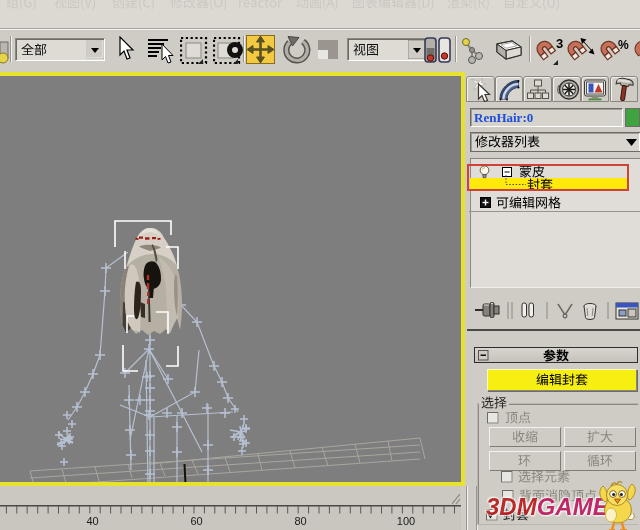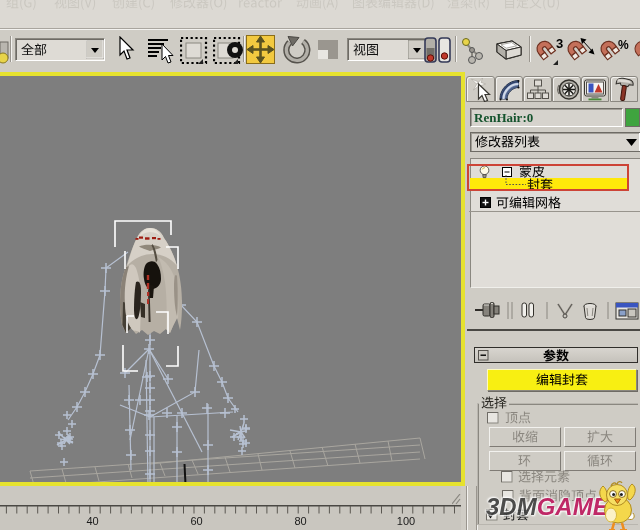--- a/index.html
+++ b/index.html
@@ -480,21 +480,21 @@
   </svg>
 <div class="abs" style="left:609.5px;top:76px;width:28.7px;height:26px;background:#cfccc5;border:1px solid #8a8780;border-bottom:1px solid #8a8780;border-radius:3px 3px 0 0;box-shadow:inset 1px 1px 0 #f3f2ef"></div>
 <svg class="abs" style="left:611px;top:77px" width="26" height="25" viewBox="0 0 25 25">
     <g transform="rotate(8 12 12)">
 <path d="M4 6 C 4 3 7 1.5 10 1.5 L17 2 C 19.5 2.5 21 4.5 21 7 L17 7 L16 9 L9 8.5 L8 6.5 L4 8 Z" fill="#b2afa8" stroke="#2e2c28"></path>
 <path d="M5 3.5 C 8 2 14 2 18 3.5 L18 5 L5 5.5 Z" fill="#dedbd5"></path>
 <rect x="10.5" y="8.5" width="4" height="15" rx="1.6" fill="#8a3426" stroke="#3d130a"></rect>
 </g>
   </svg>
 <div class="abs" style="left:470px;top:108px;width:153px;height:19px;background:#d6d3cd;border:1px solid #fff;border-top-color:#6e6b65;border-left-color:#6e6b65;box-shadow:inset 1px 1px 0 #a09d96"></div>
-<div class="abs" style="left:474px;top:110px;font:bold 13px 'Liberation Serif',serif;color:#14532d">RenHair:0</div>
+<div class="abs" style="left:474px;top:110px;font:bold 13px 'Liberation Serif',serif;color:#1d4ed8">RenHair:0</div>
 <div class="abs" style="left:625px;top:108px;width:15px;height:19px;background:#3fa43f;border:1px solid #6e6b65"></div>
 <div class="abs" style="left:470px;top:132px;width:170px;height:20px;background:#d8d5cf;border:1px solid #6e6b65;border-right:none;box-shadow:inset -1px 0 0 #fff,inset 1px 1px 0 #a09d96"></div>
 <svg style="position:absolute;left:475px;top:135px;overflow:visible" width="65" height="14" fill="#000">
     <path transform="translate(0.0,11.4) scale(0.01300,-0.01300)" d="M698 386C644 334 543 287 454 260C468 248 486 230 496 215C591 247 694 299 755 362ZM794 287C726 216 594 159 467 130C482 116 497 95 506 80C641 117 774 179 850 263ZM887 179C798 76 614 12 413 -17C428 -33 444 -59 452 -77C664 -40 852 32 952 151ZM306 561V78H370V561ZM553 668H832C798 613 749 566 692 528C630 570 584 619 553 668ZM565 841C523 733 451 629 370 562C387 552 415 530 428 518C458 546 488 579 517 616C545 574 584 532 633 494C554 452 462 424 371 407C384 393 400 366 407 350C507 371 605 404 690 454C756 412 836 378 930 356C939 373 958 402 972 416C887 432 813 459 750 492C827 548 890 620 928 712L885 734L871 731H590C607 761 621 792 634 823ZM235 834C187 679 107 526 20 426C33 407 53 367 59 349C92 388 123 432 153 481V-80H224V614C255 678 282 747 304 815Z"></path>
     <path transform="translate(13.0,11.4) scale(0.01300,-0.01300)" d="M602 585H808C787 454 755 343 706 251C657 345 622 455 598 574ZM76 770V696H357V484H89V103C89 66 73 53 58 46C71 27 83 -10 88 -32C111 -13 148 6 439 117C436 134 431 166 430 188L165 93V410H429L424 404C440 392 470 363 482 350C508 385 532 425 553 469C581 362 616 264 662 181C602 97 522 32 416 -16C431 -32 453 -66 461 -84C563 -33 643 31 706 111C761 32 830 -32 915 -75C927 -55 950 -27 968 -12C879 29 808 94 751 177C817 286 859 420 886 585H952V655H626C643 710 658 768 670 827L596 840C565 676 510 517 431 413V770Z"></path>
     <path transform="translate(26.0,11.4) scale(0.01300,-0.01300)" d="M196 730H366V589H196ZM622 730H802V589H622ZM614 484C656 468 706 443 740 420H452C475 452 495 485 511 518L437 532V795H128V524H431C415 489 392 454 364 420H52V353H298C230 293 141 239 30 198C45 184 64 158 72 141L128 165V-80H198V-51H365V-74H437V229H246C305 267 355 309 396 353H582C624 307 679 264 739 229H555V-80H624V-51H802V-74H875V164L924 148C934 166 955 194 972 208C863 234 751 288 675 353H949V420H774L801 449C768 475 704 506 653 524ZM553 795V524H875V795ZM198 15V163H365V15ZM624 15V163H802V15Z"></path>
     <path transform="translate(39.0,11.4) scale(0.01300,-0.01300)" d="M642 724V164H716V724ZM848 835V17C848 1 842 -4 826 -4C810 -5 758 -5 703 -3C713 -24 725 -56 728 -76C805 -76 853 -74 882 -63C912 -51 924 -29 924 18V835ZM181 302C232 267 294 218 333 181C265 85 178 17 79 -22C95 -37 115 -66 124 -85C336 10 491 205 541 552L495 566L482 563H257C273 611 287 662 299 714H571V786H61V714H224C189 561 133 419 53 326C70 315 99 290 111 276C158 335 198 409 232 494H459C440 400 411 317 373 247C334 281 273 326 224 357Z"></path>
     <path transform="translate(52.0,11.4) scale(0.01300,-0.01300)" d="M252 -79C275 -64 312 -51 591 38C587 54 581 83 579 104L335 31V251C395 292 449 337 492 385C570 175 710 23 917 -46C928 -26 950 3 967 19C868 48 783 97 714 162C777 201 850 253 908 302L846 346C802 303 732 249 672 207C628 259 592 319 566 385H934V450H536V539H858V601H536V686H902V751H536V840H460V751H105V686H460V601H156V539H460V450H65V385H397C302 300 160 223 36 183C52 168 74 140 86 122C142 142 201 170 258 203V55C258 15 236 -2 219 -11C231 -27 247 -61 252 -79Z"></path>
   </svg>
 <svg class="abs" style="left:626px;top:139px" width="12" height="8">
@@ -643,21 +643,21 @@
   </svg>
 <svg class="abs" style="left:486px;top:509px" width="12" height="12">
 <rect x="0.5" y="0.5" width="10.5" height="10.5" fill="#e8e6e1" stroke="#8a8780"></rect>
 <path d="M0.5 11 L0.5 0.5 L11 0.5" stroke="#6e6b65" fill="none"></path>
     <path d="M2.5 5 L4.5 8 L8.5 2.5" stroke="#000" stroke-width="1.6" fill="none"></path>
   </svg>
 <svg style="position:absolute;left:503px;top:508px;overflow:visible" width="26" height="14" fill="#1a1a1a">
     <path transform="translate(0.0,11.4) scale(0.01300,-0.01300)" d="M553 419C588 344 631 245 650 186L719 215C698 271 653 369 617 441ZM786 830V605H514V533H786V18C786 1 779 -5 761 -5C744 -6 688 -6 625 -4C637 -25 650 -58 654 -78C737 -78 787 -75 817 -63C847 -51 860 -29 860 18V533H958V605H860V830ZM242 840V710H77V642H242V504H46V435H499V504H315V642H478V710H315V840ZM37 36 48 -38C172 -18 350 12 518 40L514 110L315 78V226H487V294H315V412H242V294H69V226H242V67Z"></path>
     <path transform="translate(13.0,11.4) scale(0.01300,-0.01300)" d="M586 675C615 639 651 604 690 571H327C365 604 398 639 427 675ZM163 -56C196 -44 246 -42 757 -15C780 -39 800 -62 814 -80L880 -43C839 7 758 86 695 141L633 109C656 88 680 65 704 41L269 21C318 56 367 99 412 145H940V209H333V276H746V330H333V394H746V448H333V511H741V530C799 486 861 449 917 423C928 441 951 467 967 481C865 520 749 595 670 675H936V741H475C493 769 509 798 523 826L444 840C430 808 411 774 387 741H67V675H333C262 597 163 524 37 470C53 457 74 431 84 414C148 443 205 477 256 514V209H61V145H312C267 98 219 59 201 47C178 29 159 18 140 15C149 -4 159 -40 163 -56Z"></path>
   </svg>
-<div class="abs" style="left:486px;top:493px;font:bold italic 24px 'Liberation Sans',sans-serif;letter-spacing:0;opacity:0.9;text-shadow:0 0 2px #fff,0 0 2px #fff,1px 1px 2px #fff,-1px -1px 2px #fff"><span style="color:#404040">3DM</span><span style="color:#be185d">GAME</span></div>
+<div class="abs" style="left:486px;top:493px;font:bold italic 24px 'Liberation Sans',sans-serif;letter-spacing:0;opacity:0.9;text-shadow:0 0 2px #fff,0 0 2px #fff,1px 1px 2px #fff,-1px -1px 2px #fff"><span style="color:#b91c1c">3DM</span><span style="color:#be185d">GAME</span></div>
 <svg class="abs" style="left:597px;top:480px" width="43" height="50" opacity="0.97">
 <path d="M8 22 C 2 18 1 10 6 6 C 10 9 11 16 10 21 Z" fill="#f6d848" stroke="#b08a1c"></path>
 <path d="M33 20 C 39 15 40 7 35 4 C 31 7 30 14 31 19 Z" fill="#f6d848" stroke="#b08a1c"></path>
 <ellipse cx="21" cy="30" rx="13.5" ry="13" fill="#f6d848" stroke="#b08a1c"></ellipse>
 <circle cx="20" cy="15" r="10.5" fill="#f8e060" stroke="#b08a1c"></circle>
 <path d="M14 6 C 15 3 18 2 19 4 M20 4 C 21 1 24 1 25 3" fill="none" stroke="#b08a1c" stroke-width="1.3"></path>
 <circle cx="16" cy="14" r="3.4" fill="#fff" stroke="#8a6a10"></circle>
     <circle cx="25" cy="14" r="3.4" fill="#fff" stroke="#8a6a10"></circle>
 <circle cx="16.6" cy="14.6" r="1.5" fill="#1a1a1a"></circle>
     <circle cx="24.4" cy="14.6" r="1.5" fill="#1a1a1a"></circle>

